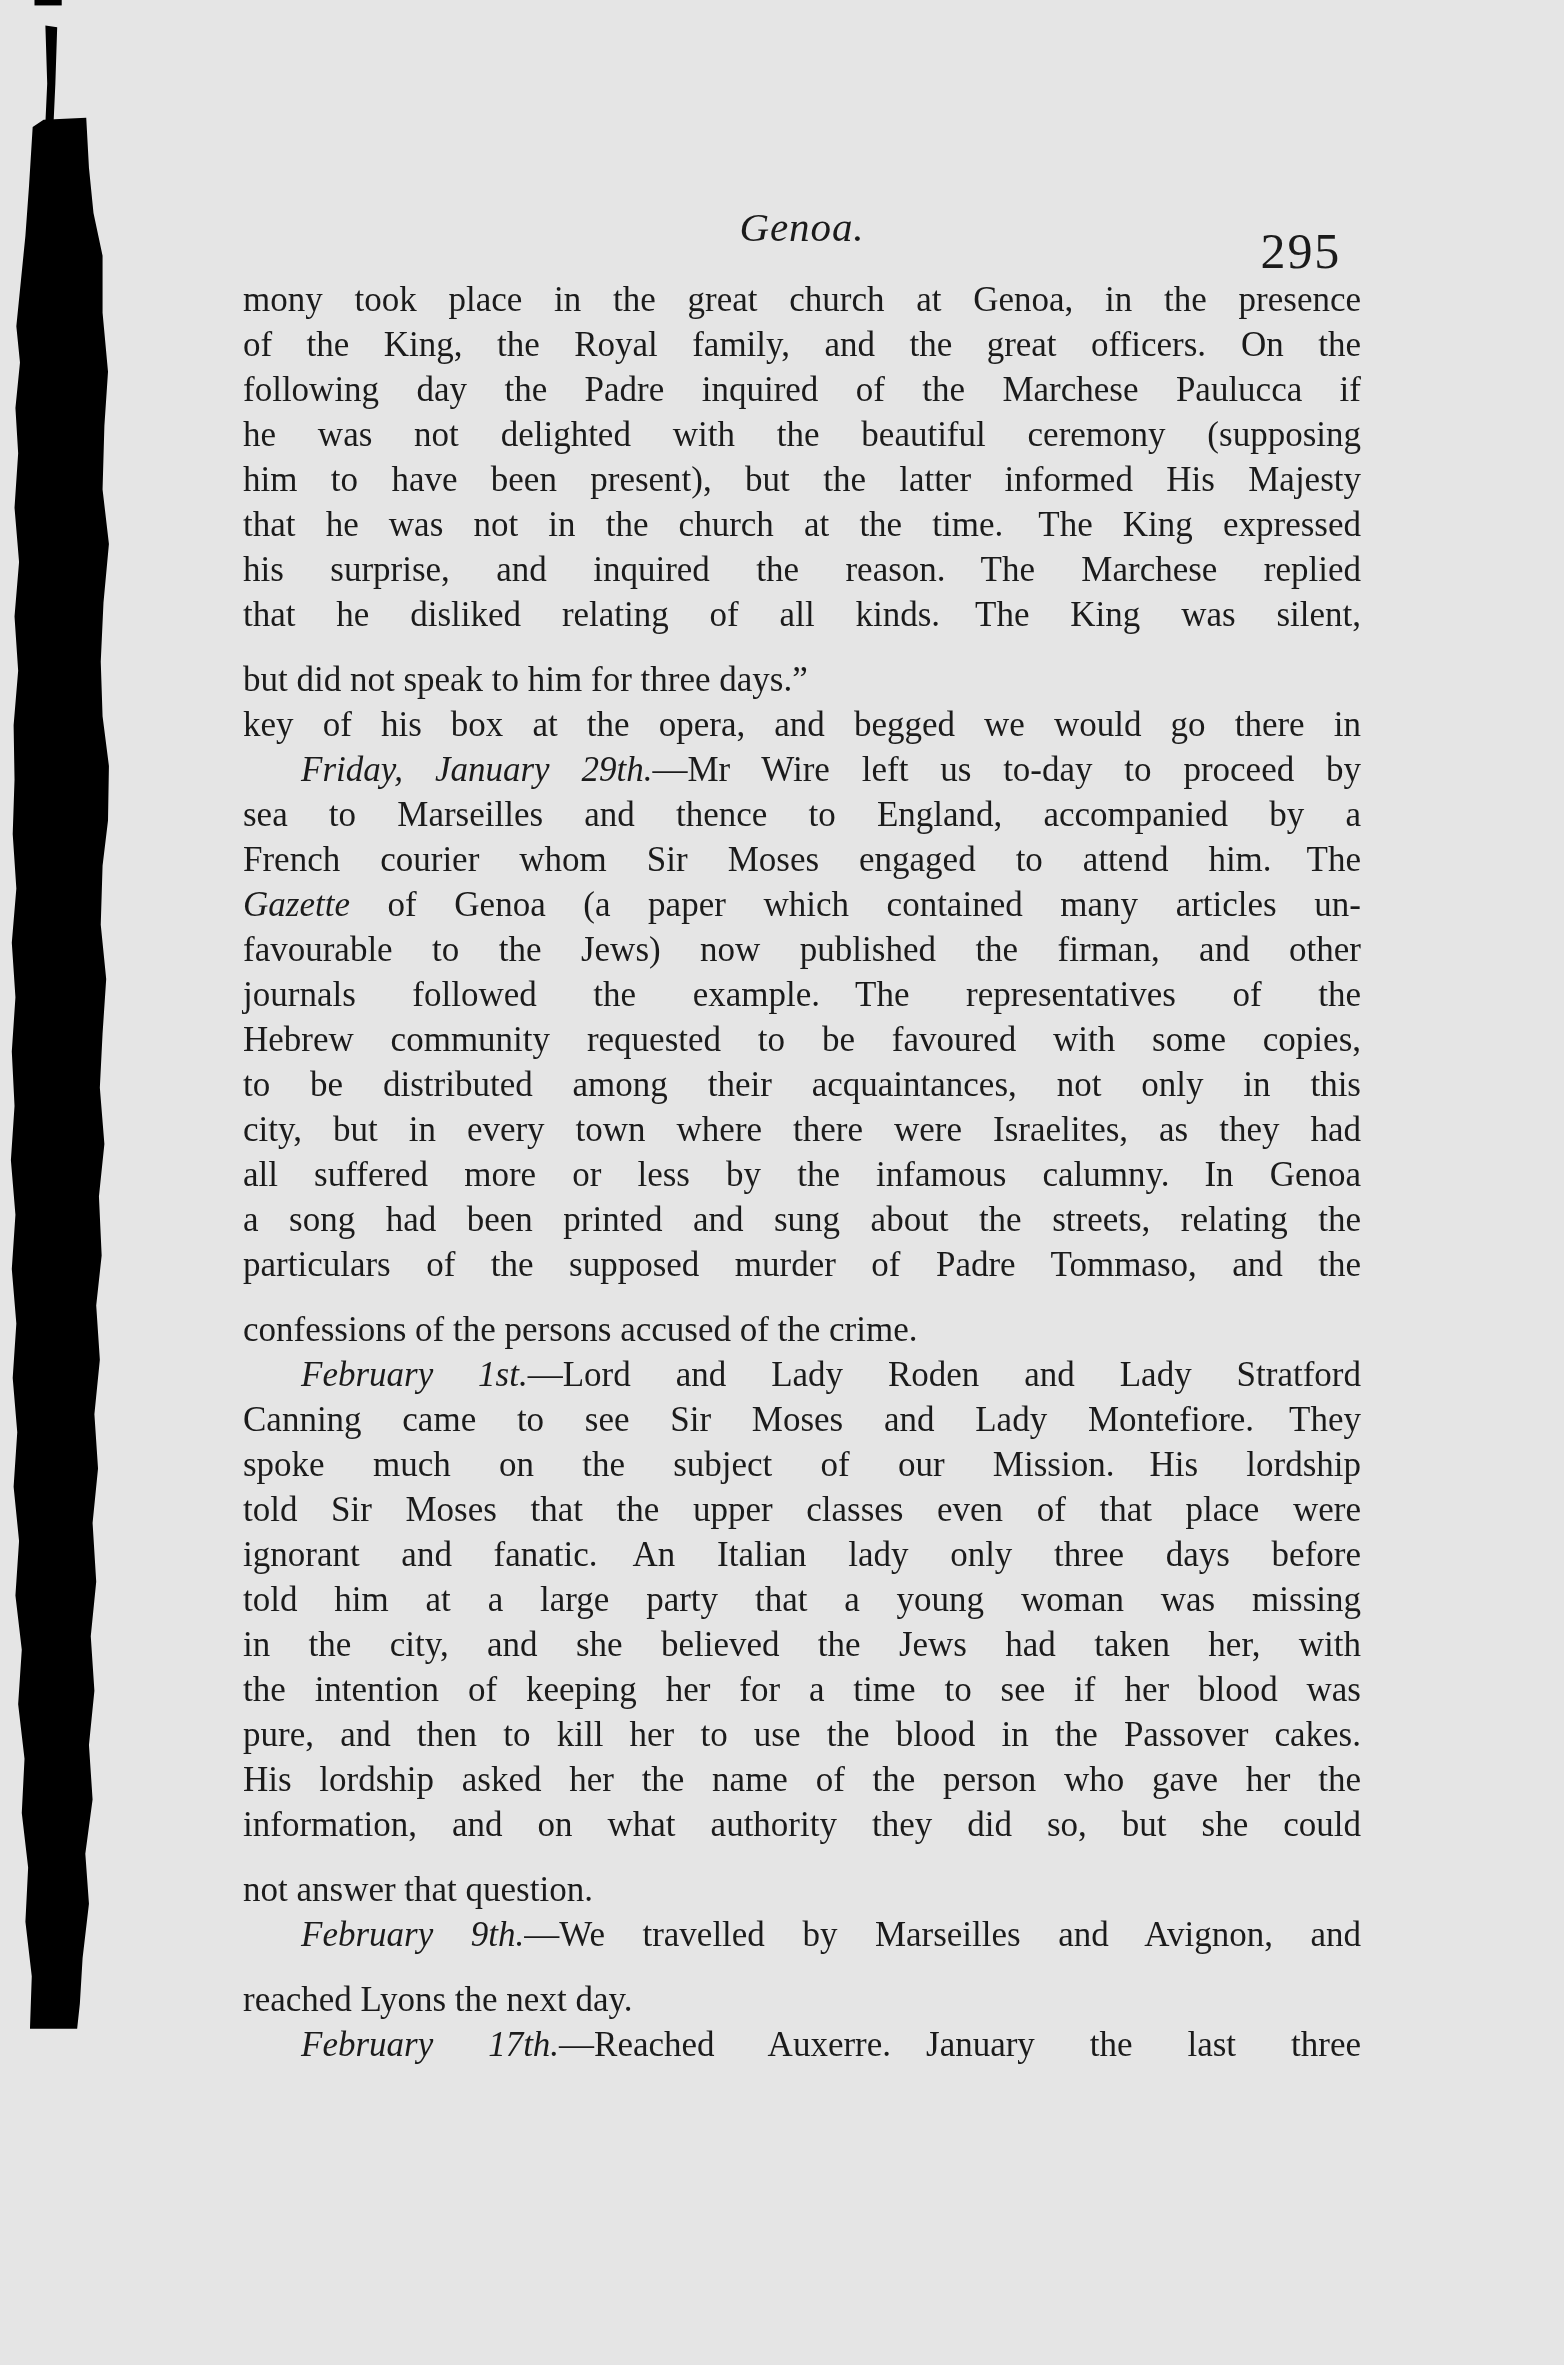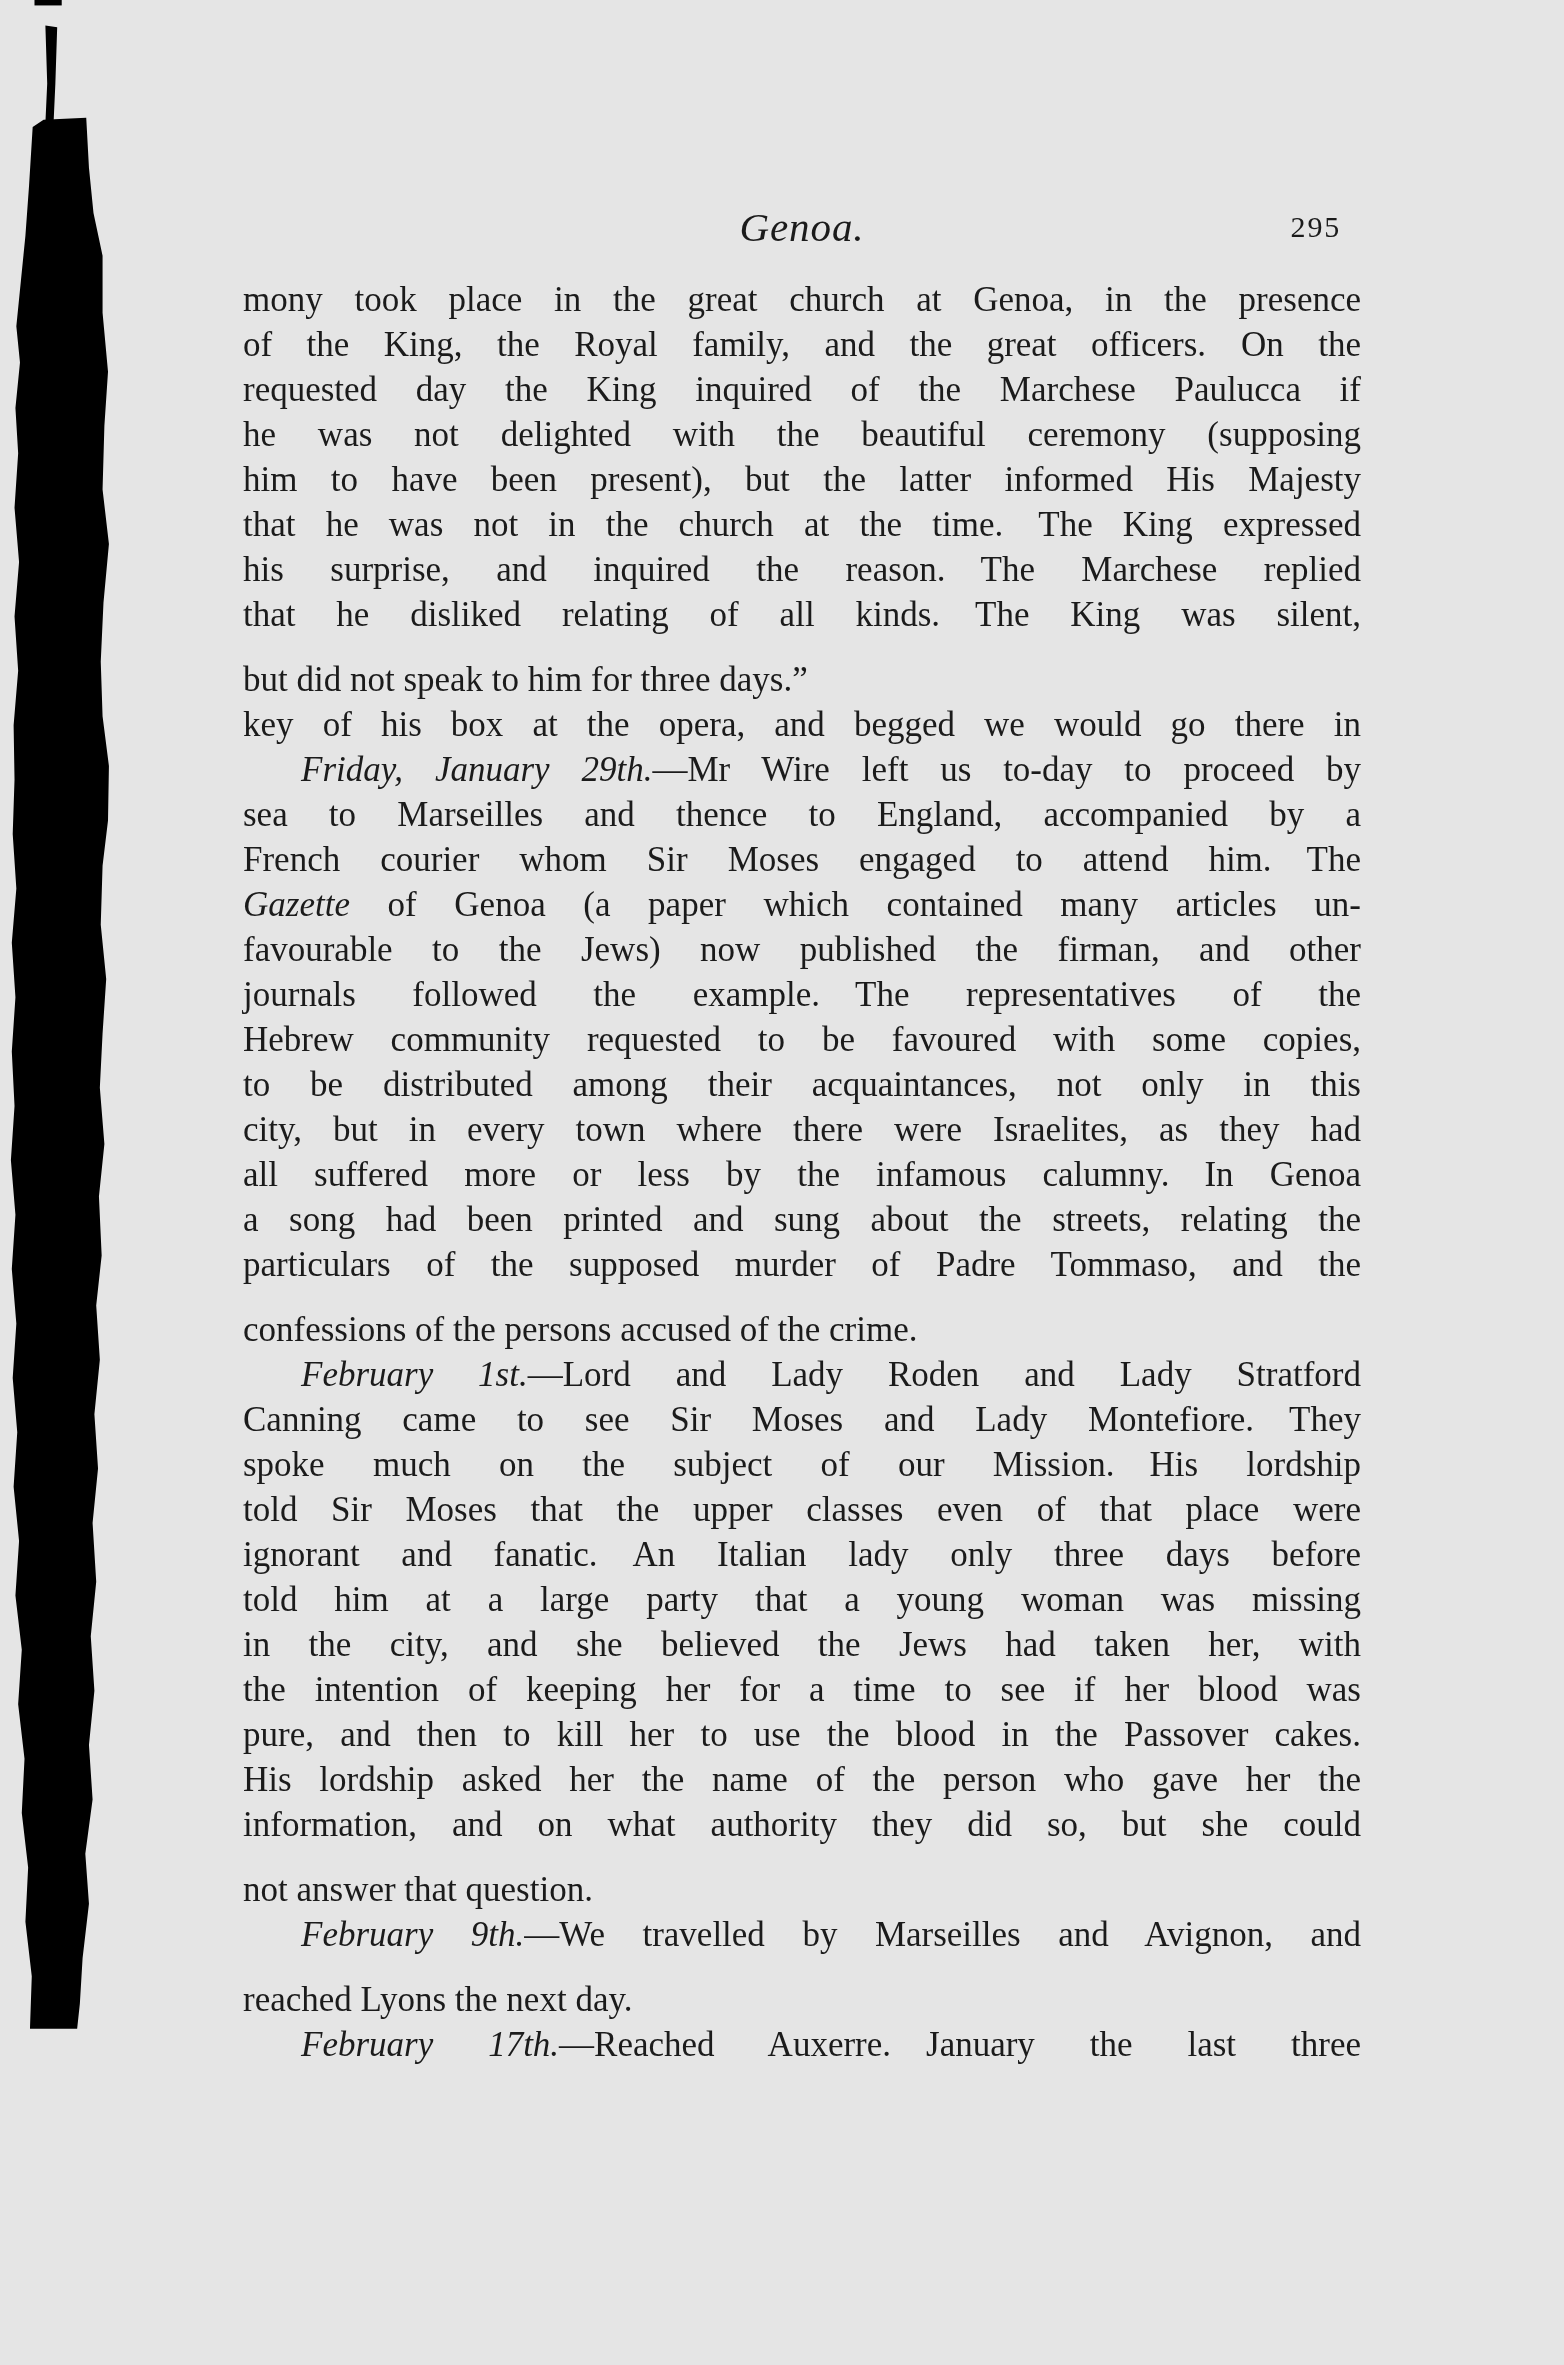--- a/index.html
+++ b/index.html
@@ -36,22 +36,22 @@
     transform: translateX(-50%);
     top: 0;
     font-style: italic;
     font-size: 41px;
     letter-spacing: 0.9px;
     white-space: nowrap;
   }
   .page-number {
     position: absolute;
     right: 20px;
-    top: 7px;
-    font-size: 30px;
+    top: 19px;
+    font-size: 50px;
     letter-spacing: 1.8px;
   }
   .body-text {
     position: absolute;
     left: 243px;
     top: 277px;
     width: 1118px;
     font-size: 35px;
     line-height: 45px;
   }
@@ -90,21 +90,21 @@
 
   <div class="header-row">
     <span class="running-title">Genoa.</span>
     <span class="page-number">295</span>
   </div>
 
   <div class="body-text" id="body-text">
       <div class="para">
         <div class="line"><span>mony took place in the great church at Genoa, in the presence</span></div>
         <div class="line"><span>of the King, the Royal family, and the great officers. On the</span></div>
-        <div class="line"><span>requested day the King inquired of the Marchese Paulucca if</span></div>
+        <div class="line"><span>following day the Padre inquired of the Marchese Paulucca if</span></div>
         <div class="line"><span>he was not delighted with the beautiful ceremony (supposing</span></div>
         <div class="line"><span>him to have been present), but the latter informed His Majesty</span></div>
         <div class="line"><span>that he was not in the church at the time. The King expressed</span></div>
         <div class="line"><span>his surprise, and inquired the reason. The Marchese replied</span></div>
         <div class="line"><span>that he disliked relating of all kinds. The King was silent,</span></div>
         <div class="line rag"><span>but did not speak to him for three days.”</span></div>
       </div>
       <div class="para">
         <div class="line"><span>key of his box at the opera, and begged we would go there in</span></div>
       </div>

